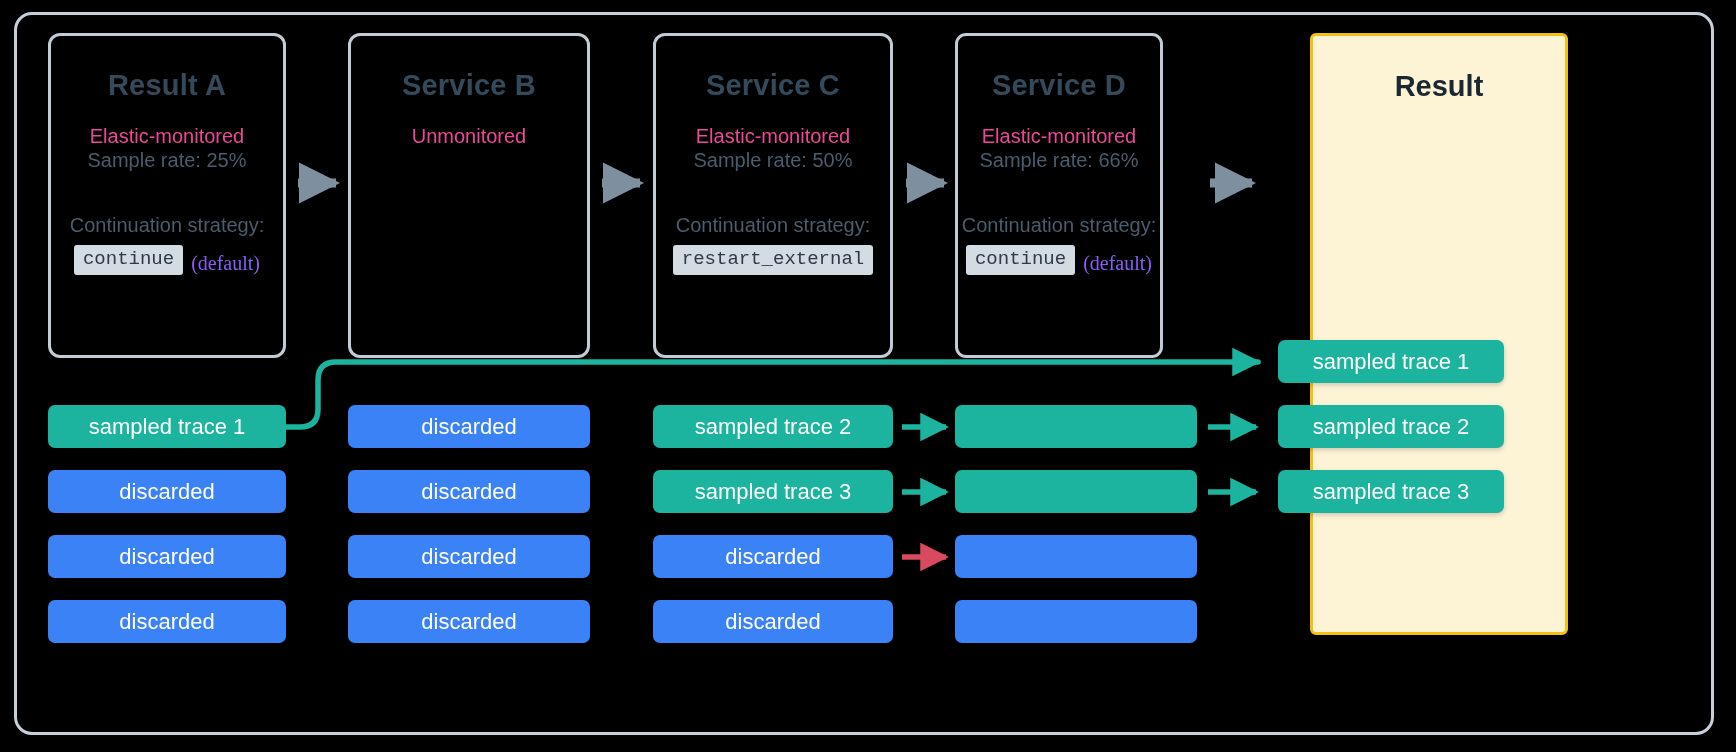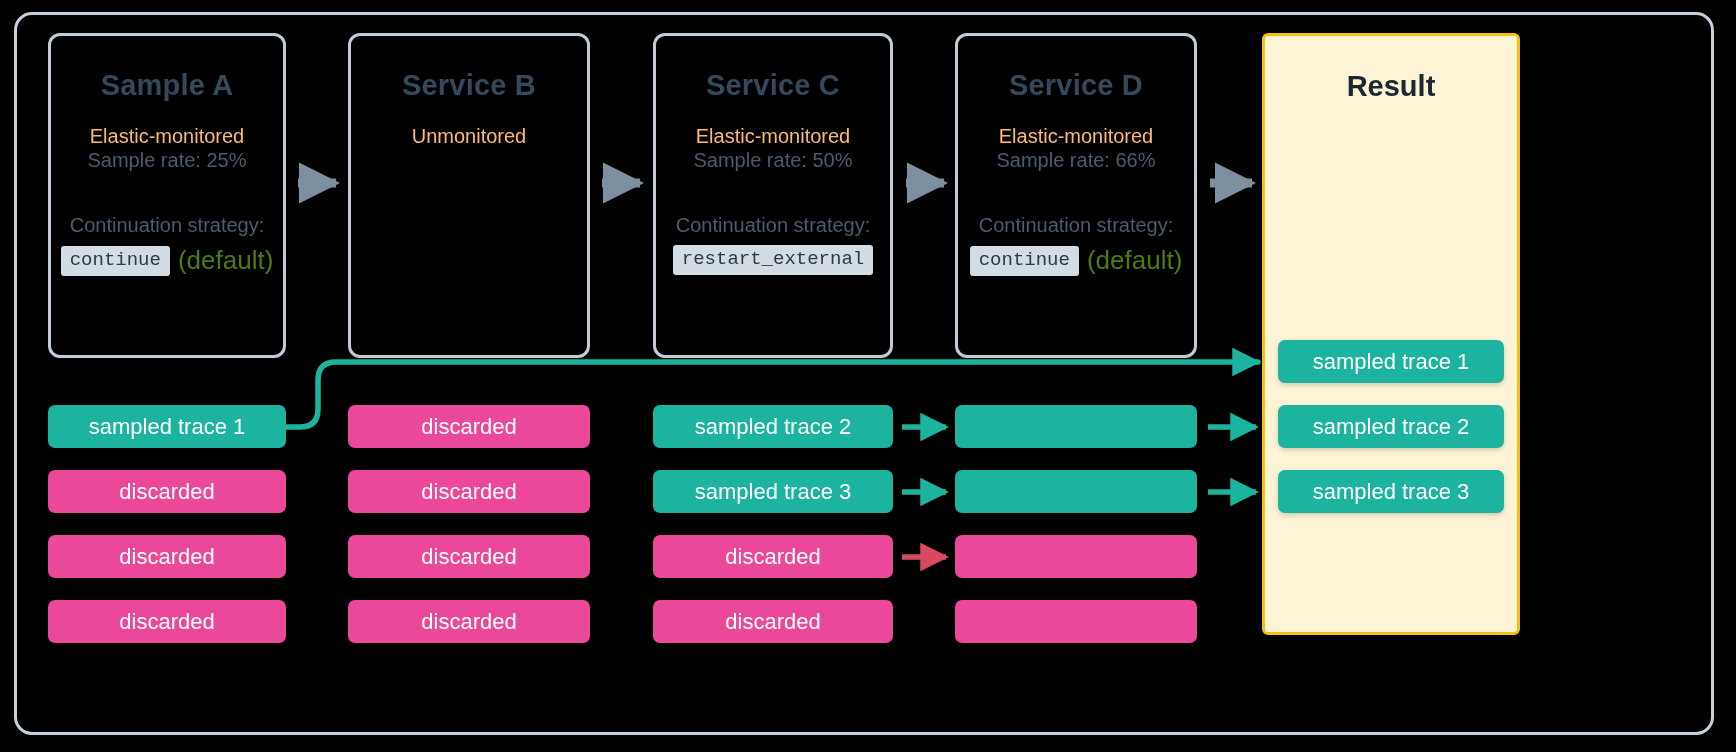--- a/index.html
+++ b/index.html
@@ -12,60 +12,60 @@
   .outer-frame{position:absolute;left:14px;top:12px;width:1700px;height:723px;
     border:3px solid #c7d0da;border-radius:18px;box-sizing:border-box;}
 
   
   .svc-row{position:absolute;left:0;top:0;width:1736px;height:370px;}
   .svc-box{position:absolute;top:33px;height:325px;box-sizing:border-box;
     border:3px solid #c2ccd6;border-radius:12px;background:#000;
     display:flex;flex-direction:column;align-items:center;padding-top:16px;}
   .svc-title{font-size:29px;font-weight:bold;color:#34495a;letter-spacing:.2px;
     margin-top:18px;line-height:1.1;}
-  .svc-sub{font-size:20px;color:#fdba74;margin-top:22px;line-height:1.2;}
+  .svc-sub{font-size:20px;color:#ec4899;margin-top:22px;line-height:1.2;}
   .svc-rate{font-size:20px;color:#4a5c6d;line-height:1.2;}
   .svc-strat-label{font-size:20px;color:#4a5c6d;margin-top:40px;text-align:left;
     line-height:1.35;}
   .svc-strat-line{margin-top:6px;display:flex;align-items:flex-end;justify-content:center;
     gap:8px;flex-wrap:nowrap;}
   .code-badge{background:#d3dbe3;color:#2d3b49;font-family:"Liberation Mono",monospace;
     font-size:19px;padding:4px 9px 5px 9px;border-radius:3px;white-space:nowrap;
     line-height:1.1;}
-  .default-note{font-size:26px;color:#4d7c0f;white-space:nowrap;}
+  .default-note{font-size:20px;color:#8b5cf6;white-space:nowrap;font-family:Liberation Serif, serif;}
 
   
   .result-panel{position:absolute;top:33px;height:602px;box-sizing:border-box;
-    background:#fdf3d5;border:3px solid #f4c013;border-radius:6px;}
+    background:#fdf3d5;border:3px solid #f4c013;border-radius:6px;margin-left:48px;}
   .result-title{font-size:29px;font-weight:bold;color:#1b2733;text-align:center;
     margin-top:34px;}
 
   
   .tbox{position:absolute;height:43px;border-radius:7px;
     display:flex;align-items:center;justify-content:center;
     color:#ffffff;font-size:22px;line-height:1;white-space:nowrap;}
   .tbox.sampled{background:#1cb49f;}
-  .tbox.discarded{background:#ec4899;}
+  .tbox.discarded{background:#3b82f6;}
   .rbox{position:absolute;height:43px;border-radius:7px;background:#1cb49f;
     display:flex;align-items:center;justify-content:center;color:#fff;font-size:22px;
     box-shadow:0 2px 5px rgba(0,0,0,.18);}
 
   
   #links{position:absolute;left:0;top:0;width:1736px;height:752px;pointer-events:none;}
 </style>
 </head>
 <body>
 
 <div id="canvas">
 
   <div class="outer-frame"></div>
 
   <div class="svc-row" id="svc-row">
       <div class="svc-box" style="left: 48px; width: 238px;">
-        <div class="svc-title">Sample A</div>
+        <div class="svc-title">Result A</div>
         <div class="svc-sub">Elastic-monitored</div>
         <div class="svc-rate">Sample rate: 25%</div>
         <div class="svc-strat-label">Continuation strategy:</div>
         <div class="svc-strat-line">
           <span class="code-badge">continue</span>
           <span class="default-note">(default)</span>
         </div>
       </div>
       <div class="svc-box" style="left: 348px; width: 242px;">
         <div class="svc-title">Service B</div>
@@ -73,21 +73,21 @@
       </div>
       <div class="svc-box" style="left: 653px; width: 240px;">
         <div class="svc-title">Service C</div>
         <div class="svc-sub">Elastic-monitored</div>
         <div class="svc-rate">Sample rate: 50%</div>
         <div class="svc-strat-label">Continuation strategy:</div>
         <div class="svc-strat-line">
           <span class="code-badge">restart_external</span>
         </div>
       </div>
-      <div class="svc-box" style="left: 955px; width: 242px;">
+      <div class="svc-box" style="left: 955px; width: 208px; border-radius: 11px;">
         <div class="svc-title">Service D</div>
         <div class="svc-sub">Elastic-monitored</div>
         <div class="svc-rate">Sample rate: 66%</div>
         <div class="svc-strat-label">Continuation strategy:</div>
         <div class="svc-strat-line">
           <span class="code-badge">continue</span>
           <span class="default-note">(default)</span>
         </div>
       </div>
     </div>

